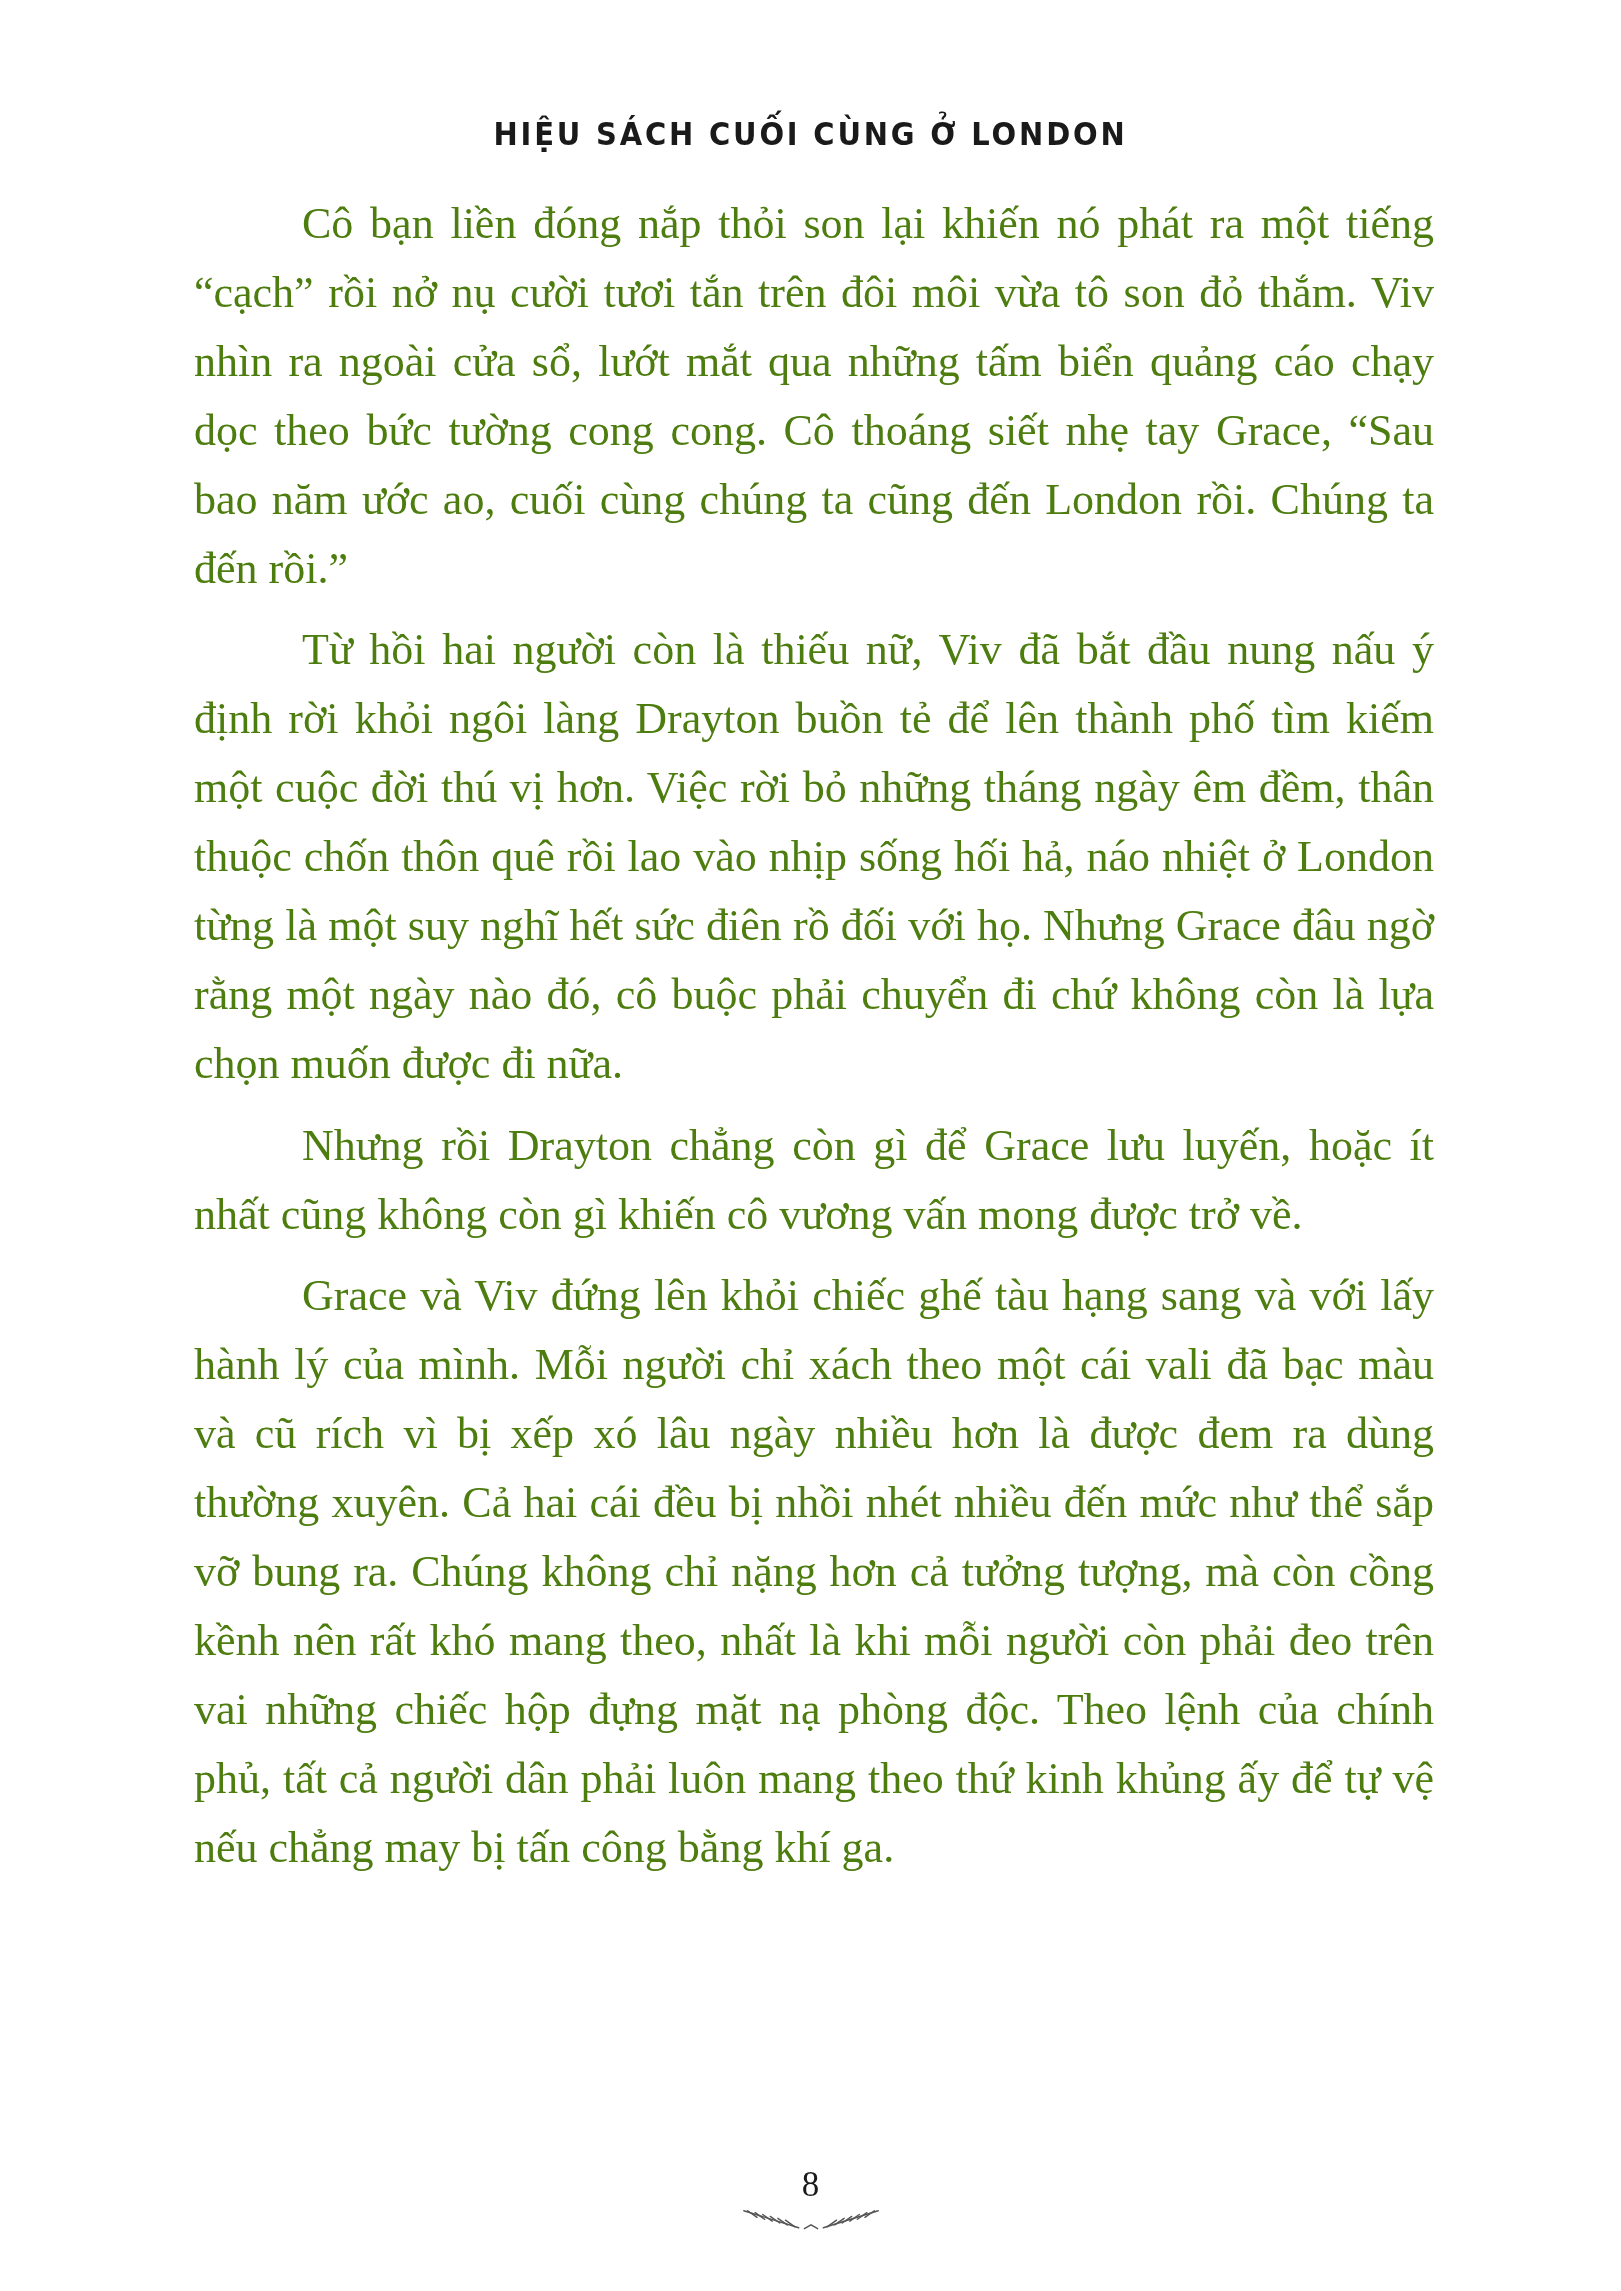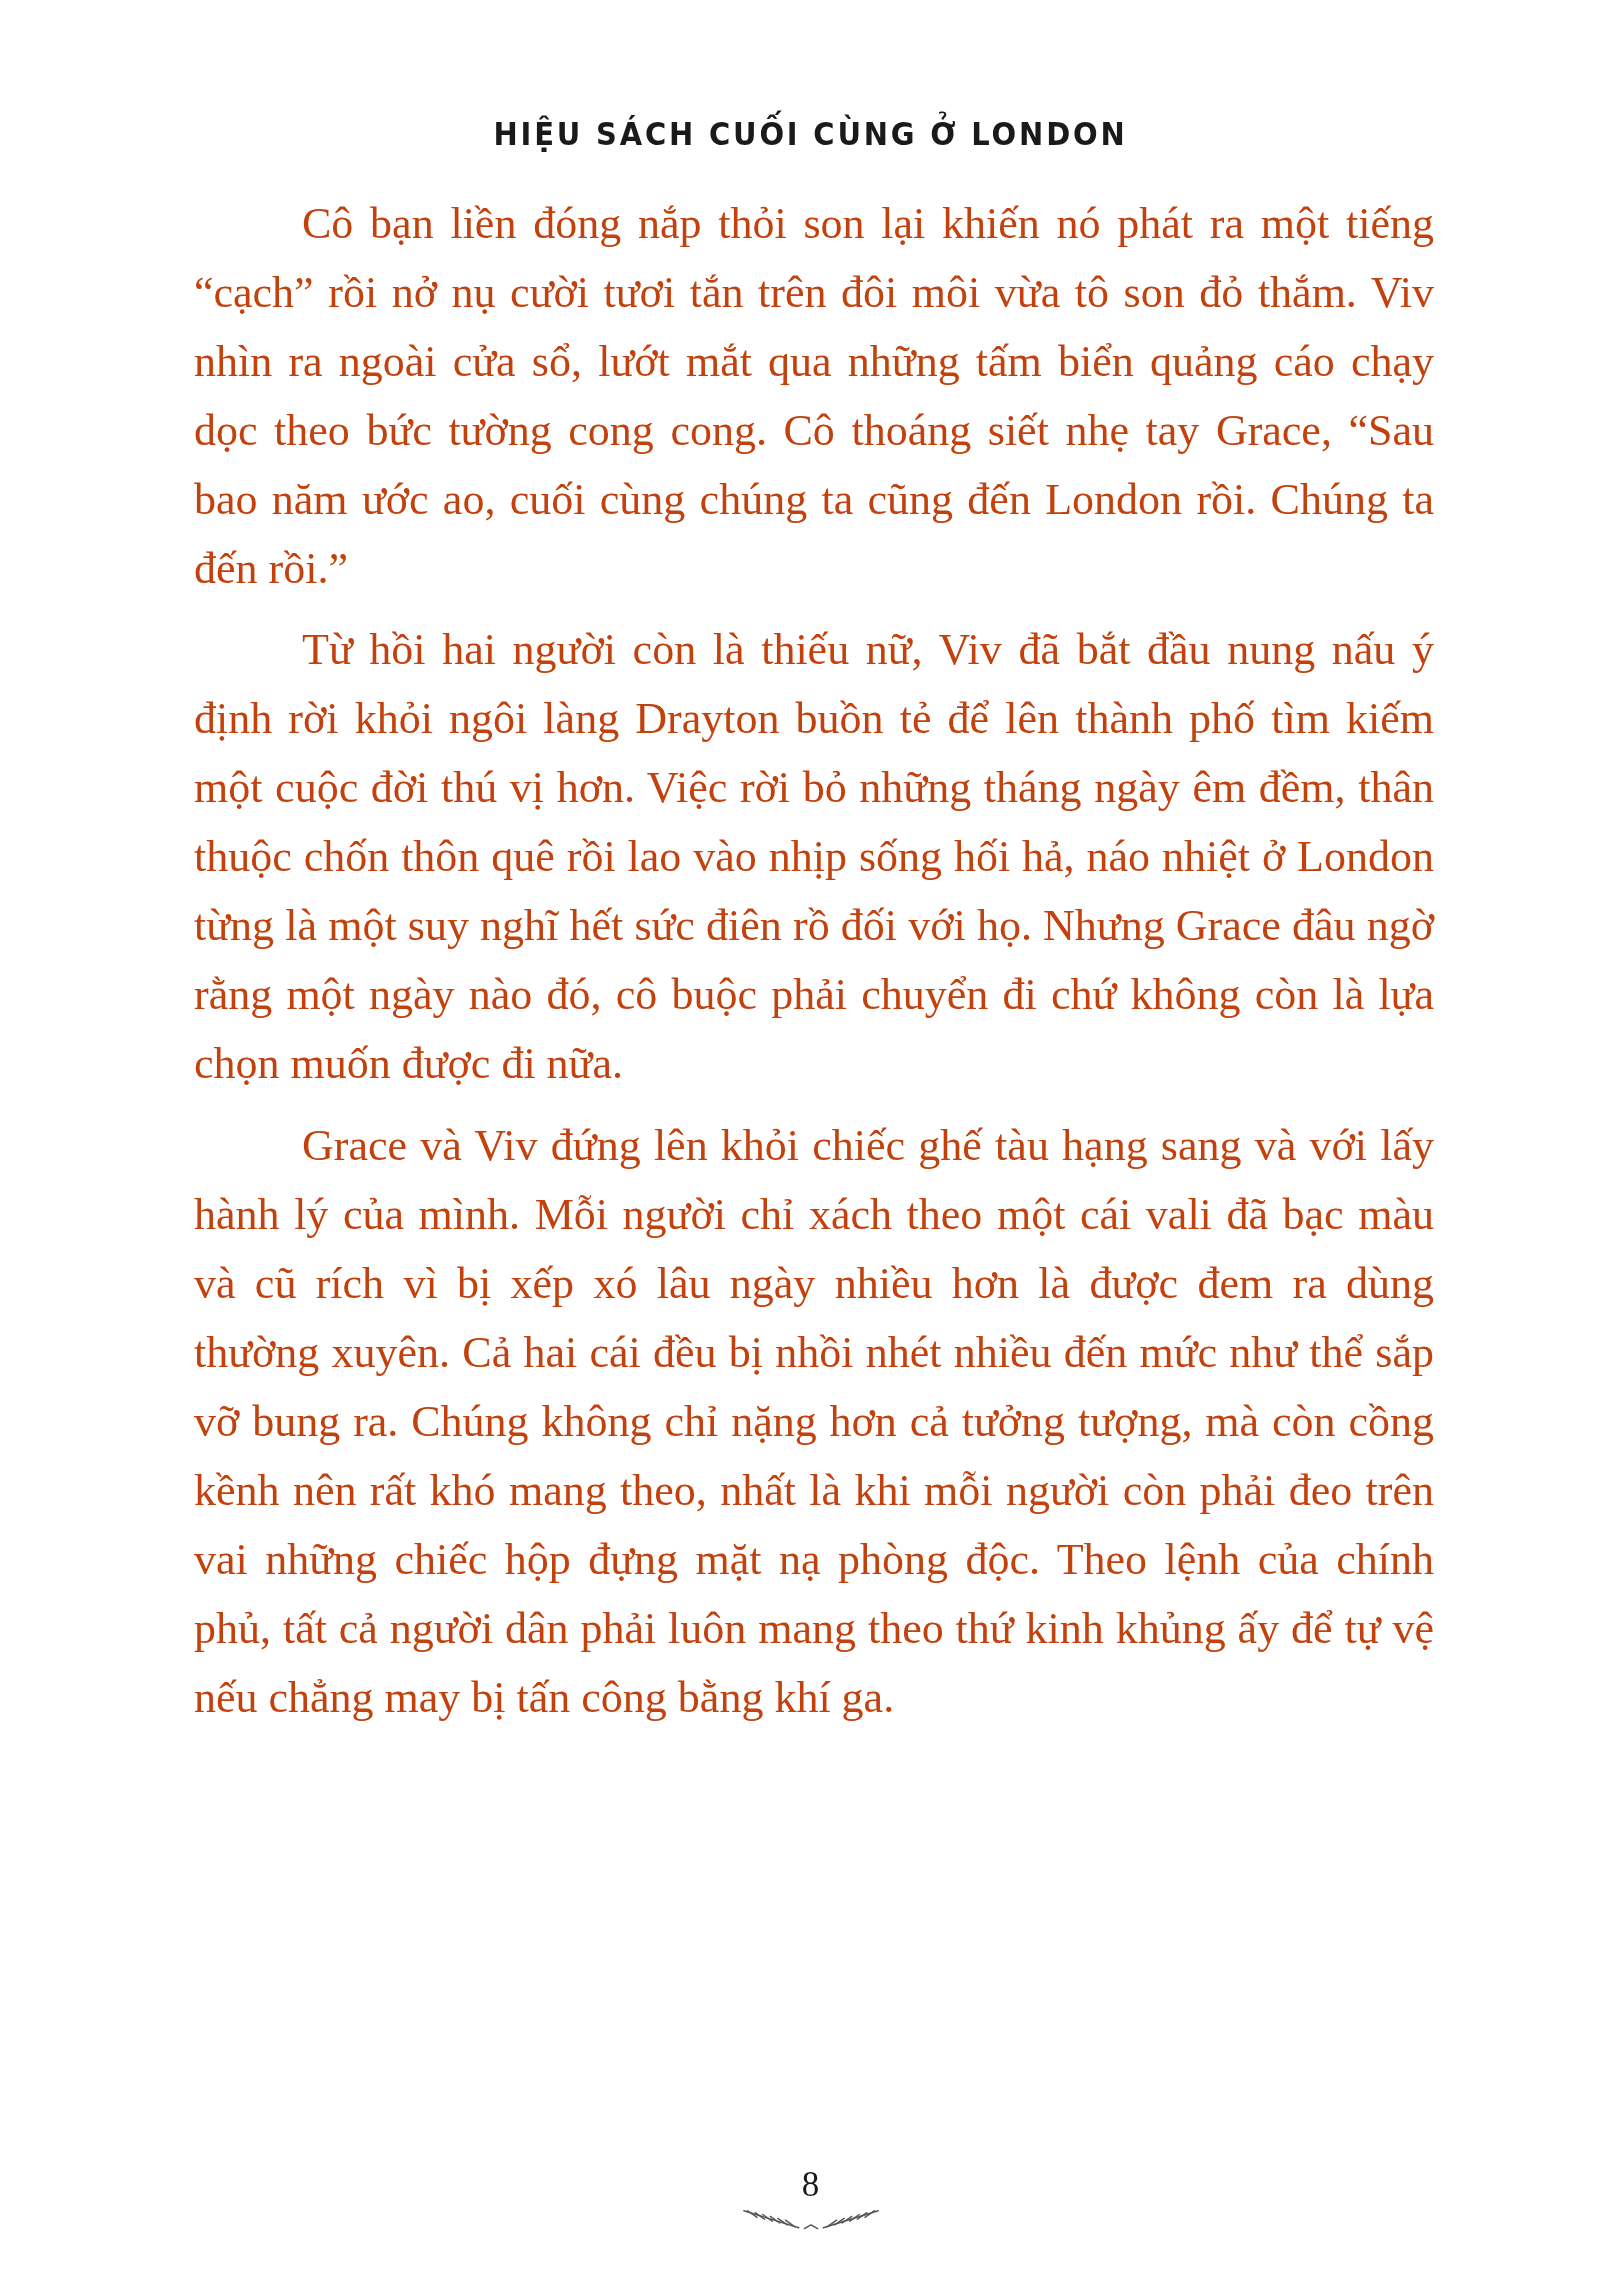--- a/index.html
+++ b/index.html
@@ -31,21 +31,21 @@
     transform-origin: top center;
   }
   .body-text {
     position: absolute;
     top: 189px;
     left: 194px;
     width: 1240px;
     font-size: 44px;
     line-height: 69px;
     text-align: justify;
-    color: #c2410c;
+    color: #4d7c0f;
   }
   .body-text p {
     margin: 0 0 12.3px 0;
     text-indent: 108px;
   }
   .page-footer {
     position: absolute;
     left: 0;
     bottom: 59px;
     width: 100%;
@@ -68,20 +68,21 @@
 </head>
 <body>
 
 <div class="page">
 
   <header class="running-head">HIỆU SÁCH CUỐI CÙNG Ở LONDON</header>
 
   <main class="body-text">
     <p>Cô bạn liền đóng nắp thỏi son lại khiến nó phát ra một tiếng “cạch” rồi nở nụ cười tươi tắn trên đôi môi vừa tô son đỏ thắm. Viv nhìn ra ngoài cửa sổ, lướt mắt qua những tấm biển quảng cáo chạy dọc theo bức tường cong cong. Cô thoáng siết nhẹ tay Grace, “Sau bao năm ước ao, cuối cùng chúng ta cũng đến London rồi. Chúng ta đến rồi.”</p>
     <p>Từ hồi hai người còn là thiếu nữ, Viv đã bắt đầu nung nấu ý định rời khỏi ngôi làng Drayton buồn tẻ để lên thành phố tìm kiếm một cuộc đời thú vị hơn. Việc rời bỏ những tháng ngày êm đềm, thân thuộc chốn thôn quê rồi lao vào nhịp sống hối hả, náo nhiệt ở London từng là một suy nghĩ hết sức điên rồ đối với họ. Nhưng Grace đâu ngờ rằng một ngày nào đó, cô buộc phải chuyển đi chứ không còn là lựa chọn muốn được đi nữa.</p>
+    <p>Nhưng rồi Drayton chẳng còn gì để Grace lưu luyến, hoặc ít nhất cũng không còn gì khiến cô vương vấn mong được trở về.</p>
     <p>Grace và Viv đứng lên khỏi chiếc ghế tàu hạng sang và với lấy hành lý của mình. Mỗi người chỉ xách theo một cái vali đã bạc màu và cũ rích vì bị xếp xó lâu ngày nhiều hơn là được đem ra dùng thường xuyên. Cả hai cái đều bị nhồi nhét nhiều đến mức như thể sắp vỡ bung ra. Chúng không chỉ nặng hơn cả tưởng tượng, mà còn cồng kềnh nên rất khó mang theo, nhất là khi mỗi người còn phải đeo trên vai những chiếc hộp đựng mặt nạ phòng độc. Theo lệnh của chính phủ, tất cả người dân phải luôn mang theo thứ kinh khủng ấy để tự vệ nếu chẳng may bị tấn công bằng khí ga.</p>
   </main>
 
   <footer class="page-footer">
     <span class="page-number">8</span>
     <svg class="ornament" width="142" height="26.5" viewBox="0 0 150 28" aria-hidden="true">
       <g stroke="#555555" stroke-width="1.5" fill="none" stroke-linecap="round">
 
         <path d="M4 5 L62 23"></path>
         <path d="M8 5 L18 12"></path>

